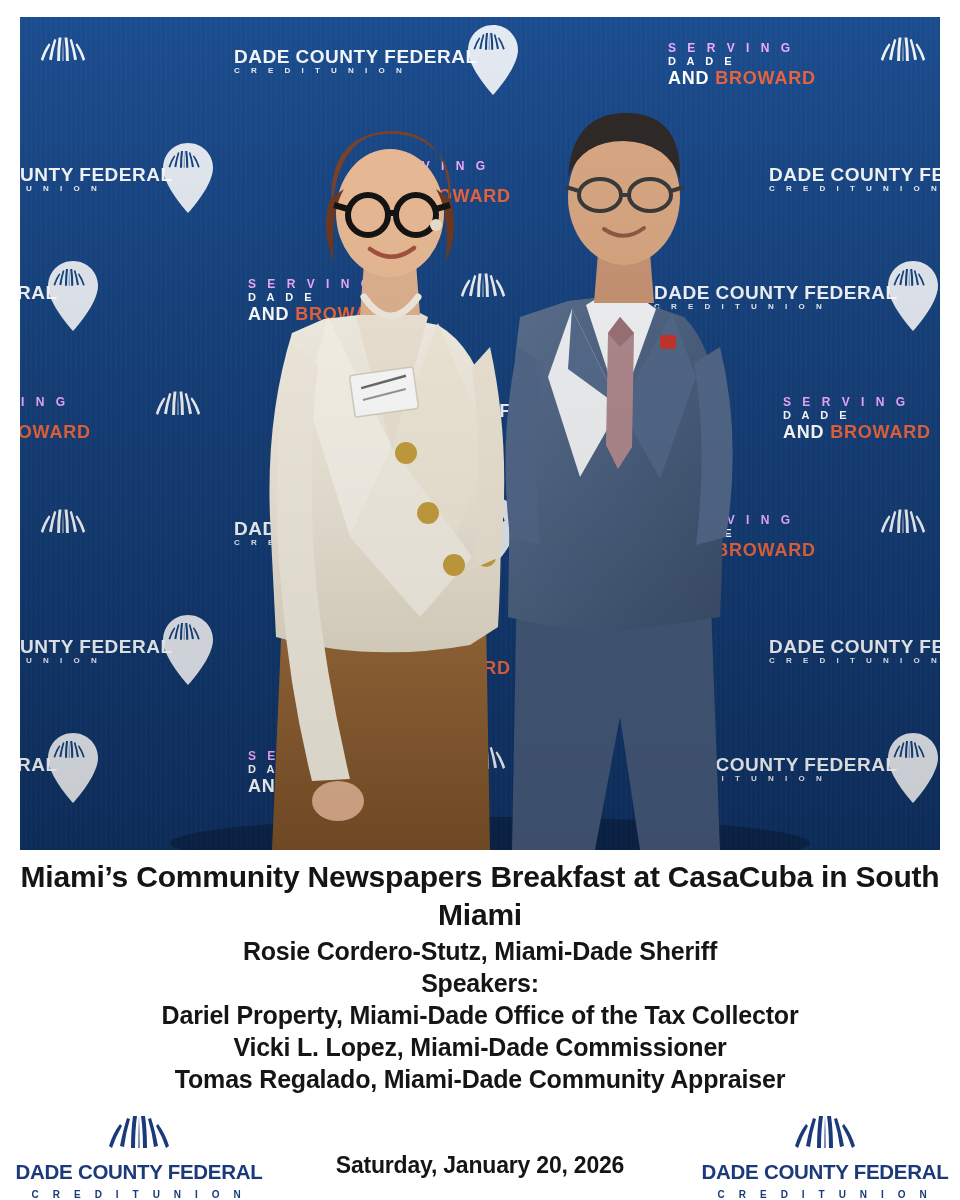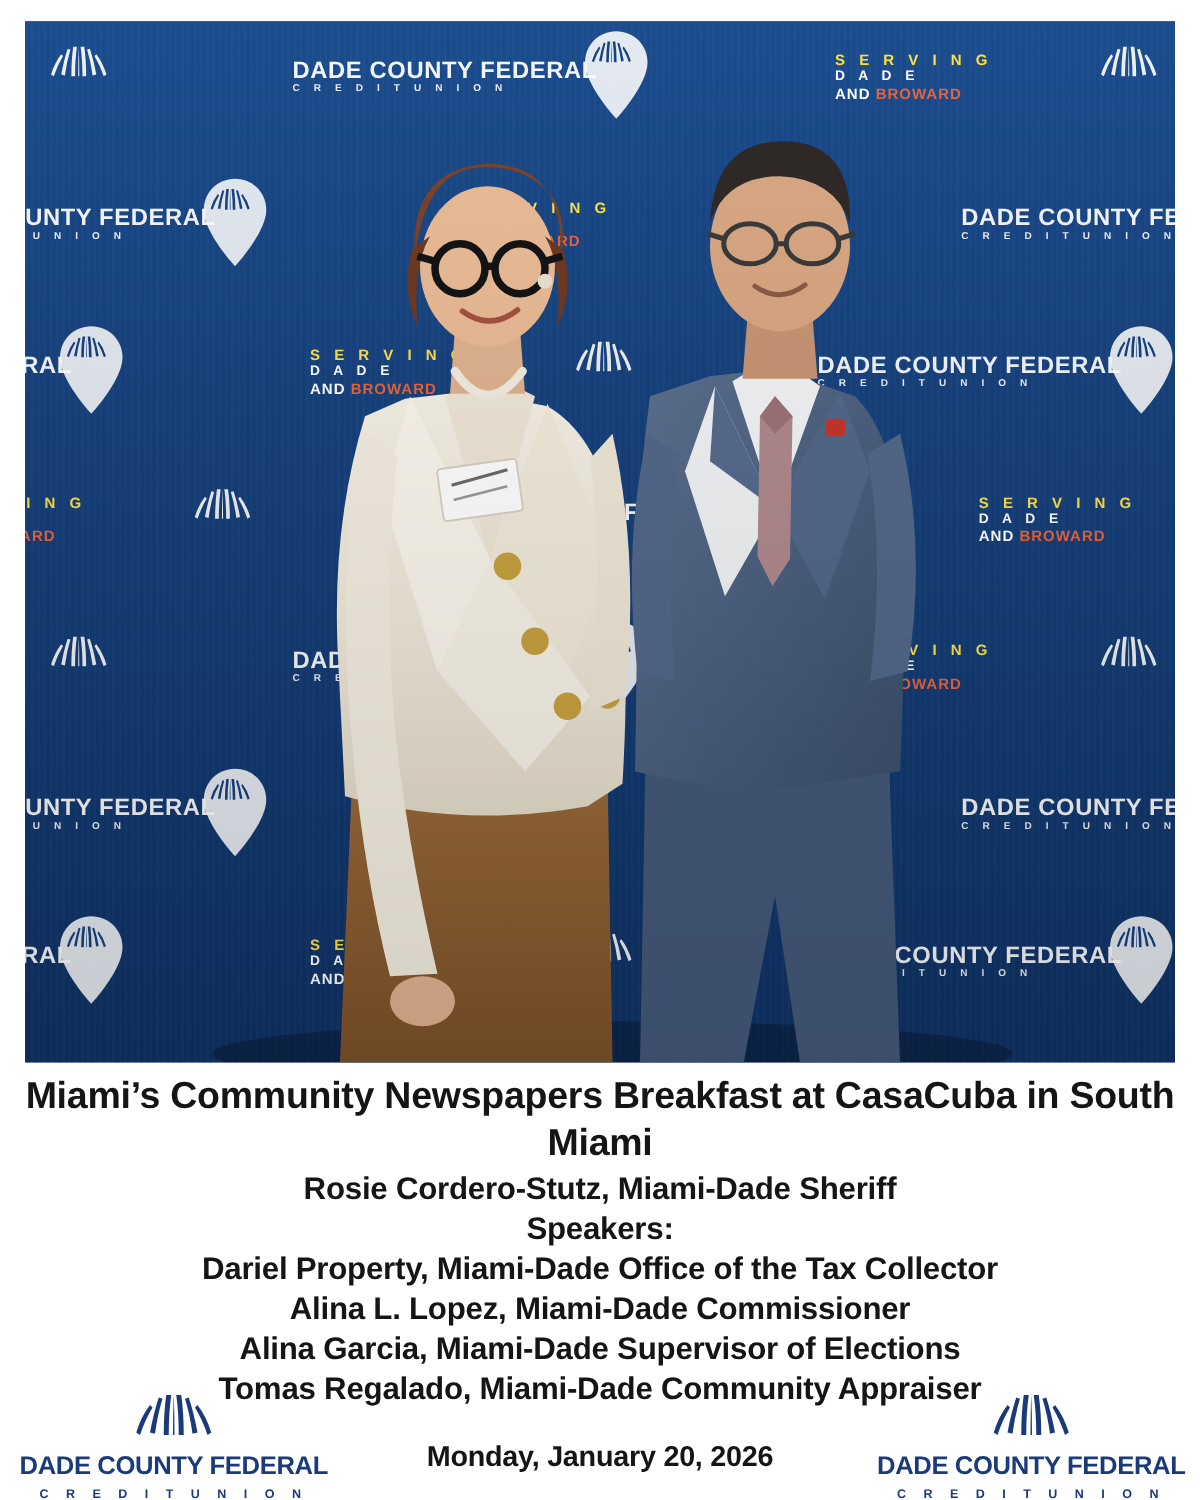--- a/index.html
+++ b/index.html
@@ -79,32 +79,32 @@
     letter-spacing: 4.5px;
     font-weight: 700;
     opacity: .95;
   }
   .serving {
     white-space: nowrap;
     line-height: 1.18;
     font-weight: 700;
   }
   .serving .l1 {
-    color: #fde047;
+    color: #f0abfc;
     font-size: 12px;
     letter-spacing: 4px;
   }
   .serving .l2 {
     color: #ffffff;
     font-size: 11px;
     letter-spacing: 4px;
   }
   .serving .l3 {
     color: #ffffff;
-    font-size: 12px;
+    font-size: 18px;
     letter-spacing: .8px;
   }
   .serving .l3 .b {
     color: #e8643c;
   }
   .pin {
     display: block;
     opacity: .93;
   }
 
@@ -689,22 +689,21 @@
 
       <rect x="0" y="0" width="920" height="833" fill="url(#shadowfloor)" opacity="0.35"></rect>
     </svg>
   </div>
 
   <div class="caption">
     <div class="line l-title">Miami’s Community Newspapers Breakfast at CasaCuba in South Miami</div>
     <div class="line l-speaker">Rosie Cordero-Stutz, Miami-Dade Sheriff</div>
     <div class="line l-speakers">Speakers:</div>
     <div class="line l-speaker">Dariel Property, Miami-Dade Office of the Tax Collector</div>
-    <div class="line l-speaker">Alina L. Lopez, Miami-Dade Commissioner</div>
-    <div class="line l-speaker">Alina Garcia, Miami-Dade Supervisor of Elections</div>
+    <div class="line l-speaker">Vicki L. Lopez, Miami-Dade Commissioner</div>
     <div class="line l-speaker">Tomas Regalado, Miami-Dade Community Appraiser</div>
   </div>
 
   <div class="footer">
 
     <div class="logo logo-left">
       <span class="shellwrap">
         <svg width="62" height="46" viewBox="0 0 62 46" aria-hidden="true">
           <g fill="#1b3a7a">
             <path d="M31 2 C24 2 19 8 19 15 L19 34 C19 40 24 44 31 44 C38 44 43 40 43 34 L43 15 C43 8 38 2 31 2 Z" opacity="0"></path>
@@ -733,16 +732,16 @@
             <path d="M40 9 q4 13 6 28 l4 -1 q-3 -16 -7 -28 z"></path>
             <path d="M14 16 q-6 10 -10 22 l-3 -2 q4 -13 11 -22 z"></path>
             <path d="M48 16 q6 10 10 22 l3 -2 q-4 -13 -11 -22 z"></path>
           </g>
         </svg>
       </span>
       <span class="name">DADE COUNTY FEDERAL</span>
       <span class="sub">C R E D I T   U N I O N</span>
     </div>
 
-    <div class="date">Monday, January 20, 2026</div>
+    <div class="date">Saturday, January 20, 2026</div>
   </div>
 
 </div>
 
 </body></html>

